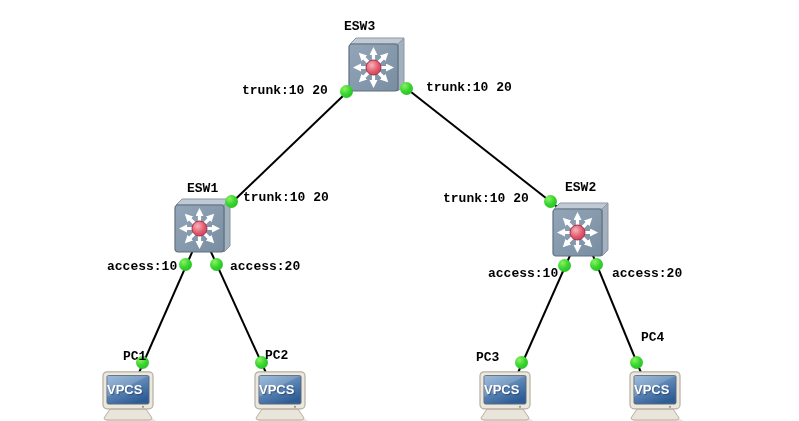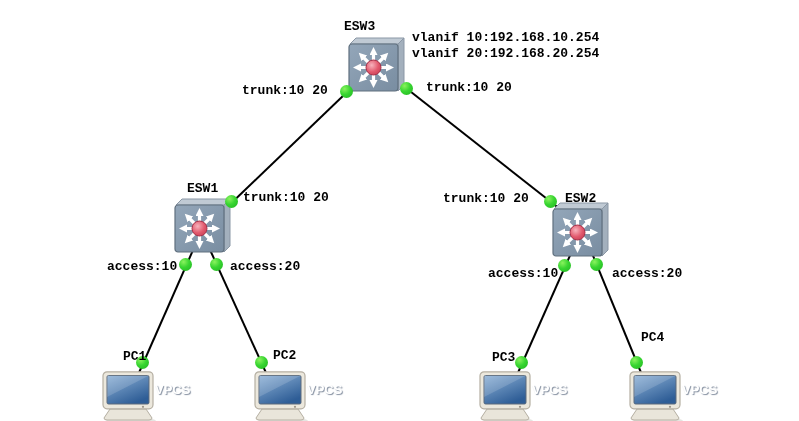--- a/index.html
+++ b/index.html
@@ -16,21 +16,20 @@
   }
   .lbl{
     position:absolute;z-index:4;color:#000;white-space:pre;
     font:bold 13px/15px "Liberation Mono","DejaVu Sans Mono",monospace;
   }
   .screen-label{
     position:absolute;left:9px;top:12px;width:28px;text-align:left;z-index:3;
     font:bold 13px/14px "Liberation Sans",sans-serif;color:#ffffff;
     text-shadow:1px 1px 1px rgba(30,50,80,.55);
     pointer-events:none;
-    margin-left:48px;
   }
   #symbol-defs{position:absolute;width:0;height:0;overflow:hidden;}
 </style>
 </head>
 <body>
 
 <svg id="symbol-defs" aria-hidden="true">
   <defs>
     <linearGradient id="gFace" x1="0" y1="0" x2="1" y2="1">
       <stop offset="0" stop-color="#93a6b9"></stop>
@@ -135,28 +134,26 @@
   <span class="dot" style="left:210px;top:258px"></span>
   <span class="dot" style="left:558px;top:259px"></span>
   <span class="dot" style="left:590px;top:258px"></span>
   <span class="dot" style="left:136px;top:356px"></span>
   <span class="dot" style="left:255px;top:356px"></span>
   <span class="dot" style="left:515px;top:356px"></span>
   <span class="dot" style="left:630px;top:356px"></span>
 
   <div class="lbl" style="left:344px;top:19px">ESW3</div>
   <div class="lbl" style="left:187px;top:181px">ESW1</div>
-  <div class="lbl" style="left:565px;top:191px">ESW2</div>
+  <div class="lbl" style="left:565px;top:180px">ESW2</div>
   <div class="lbl" style="left:123px;top:349px">PC1</div>
-  <div class="lbl" style="left:273px;top:348px">PC2</div>
-  <div class="lbl" style="left:492px;top:350px">PC3</div>
+  <div class="lbl" style="left:265px;top:348px">PC2</div>
+  <div class="lbl" style="left:476px;top:350px">PC3</div>
   <div class="lbl" style="left:641px;top:330px">PC4</div>
 
-  <div class="lbl" style="left:412px;top:30px">vlanif 10:192.168.10.254</div>
-  <div class="lbl" style="left:412px;top:46px">vlanif 20:192.168.20.254</div>
 
   <div class="lbl" style="left:242px;top:83px">trunk:10 20</div>
   <div class="lbl" style="left:426px;top:80px">trunk:10 20</div>
   <div class="lbl" style="left:243px;top:190px">trunk:10 20</div>
   <div class="lbl" style="left:443px;top:191px">trunk:10 20</div>
   <div class="lbl" style="left:107px;top:259px">access:10</div>
   <div class="lbl" style="left:230px;top:259px">access:20</div>
   <div class="lbl" style="left:488px;top:266px">access:10</div>
   <div class="lbl" style="left:612px;top:266px">access:20</div>
 

